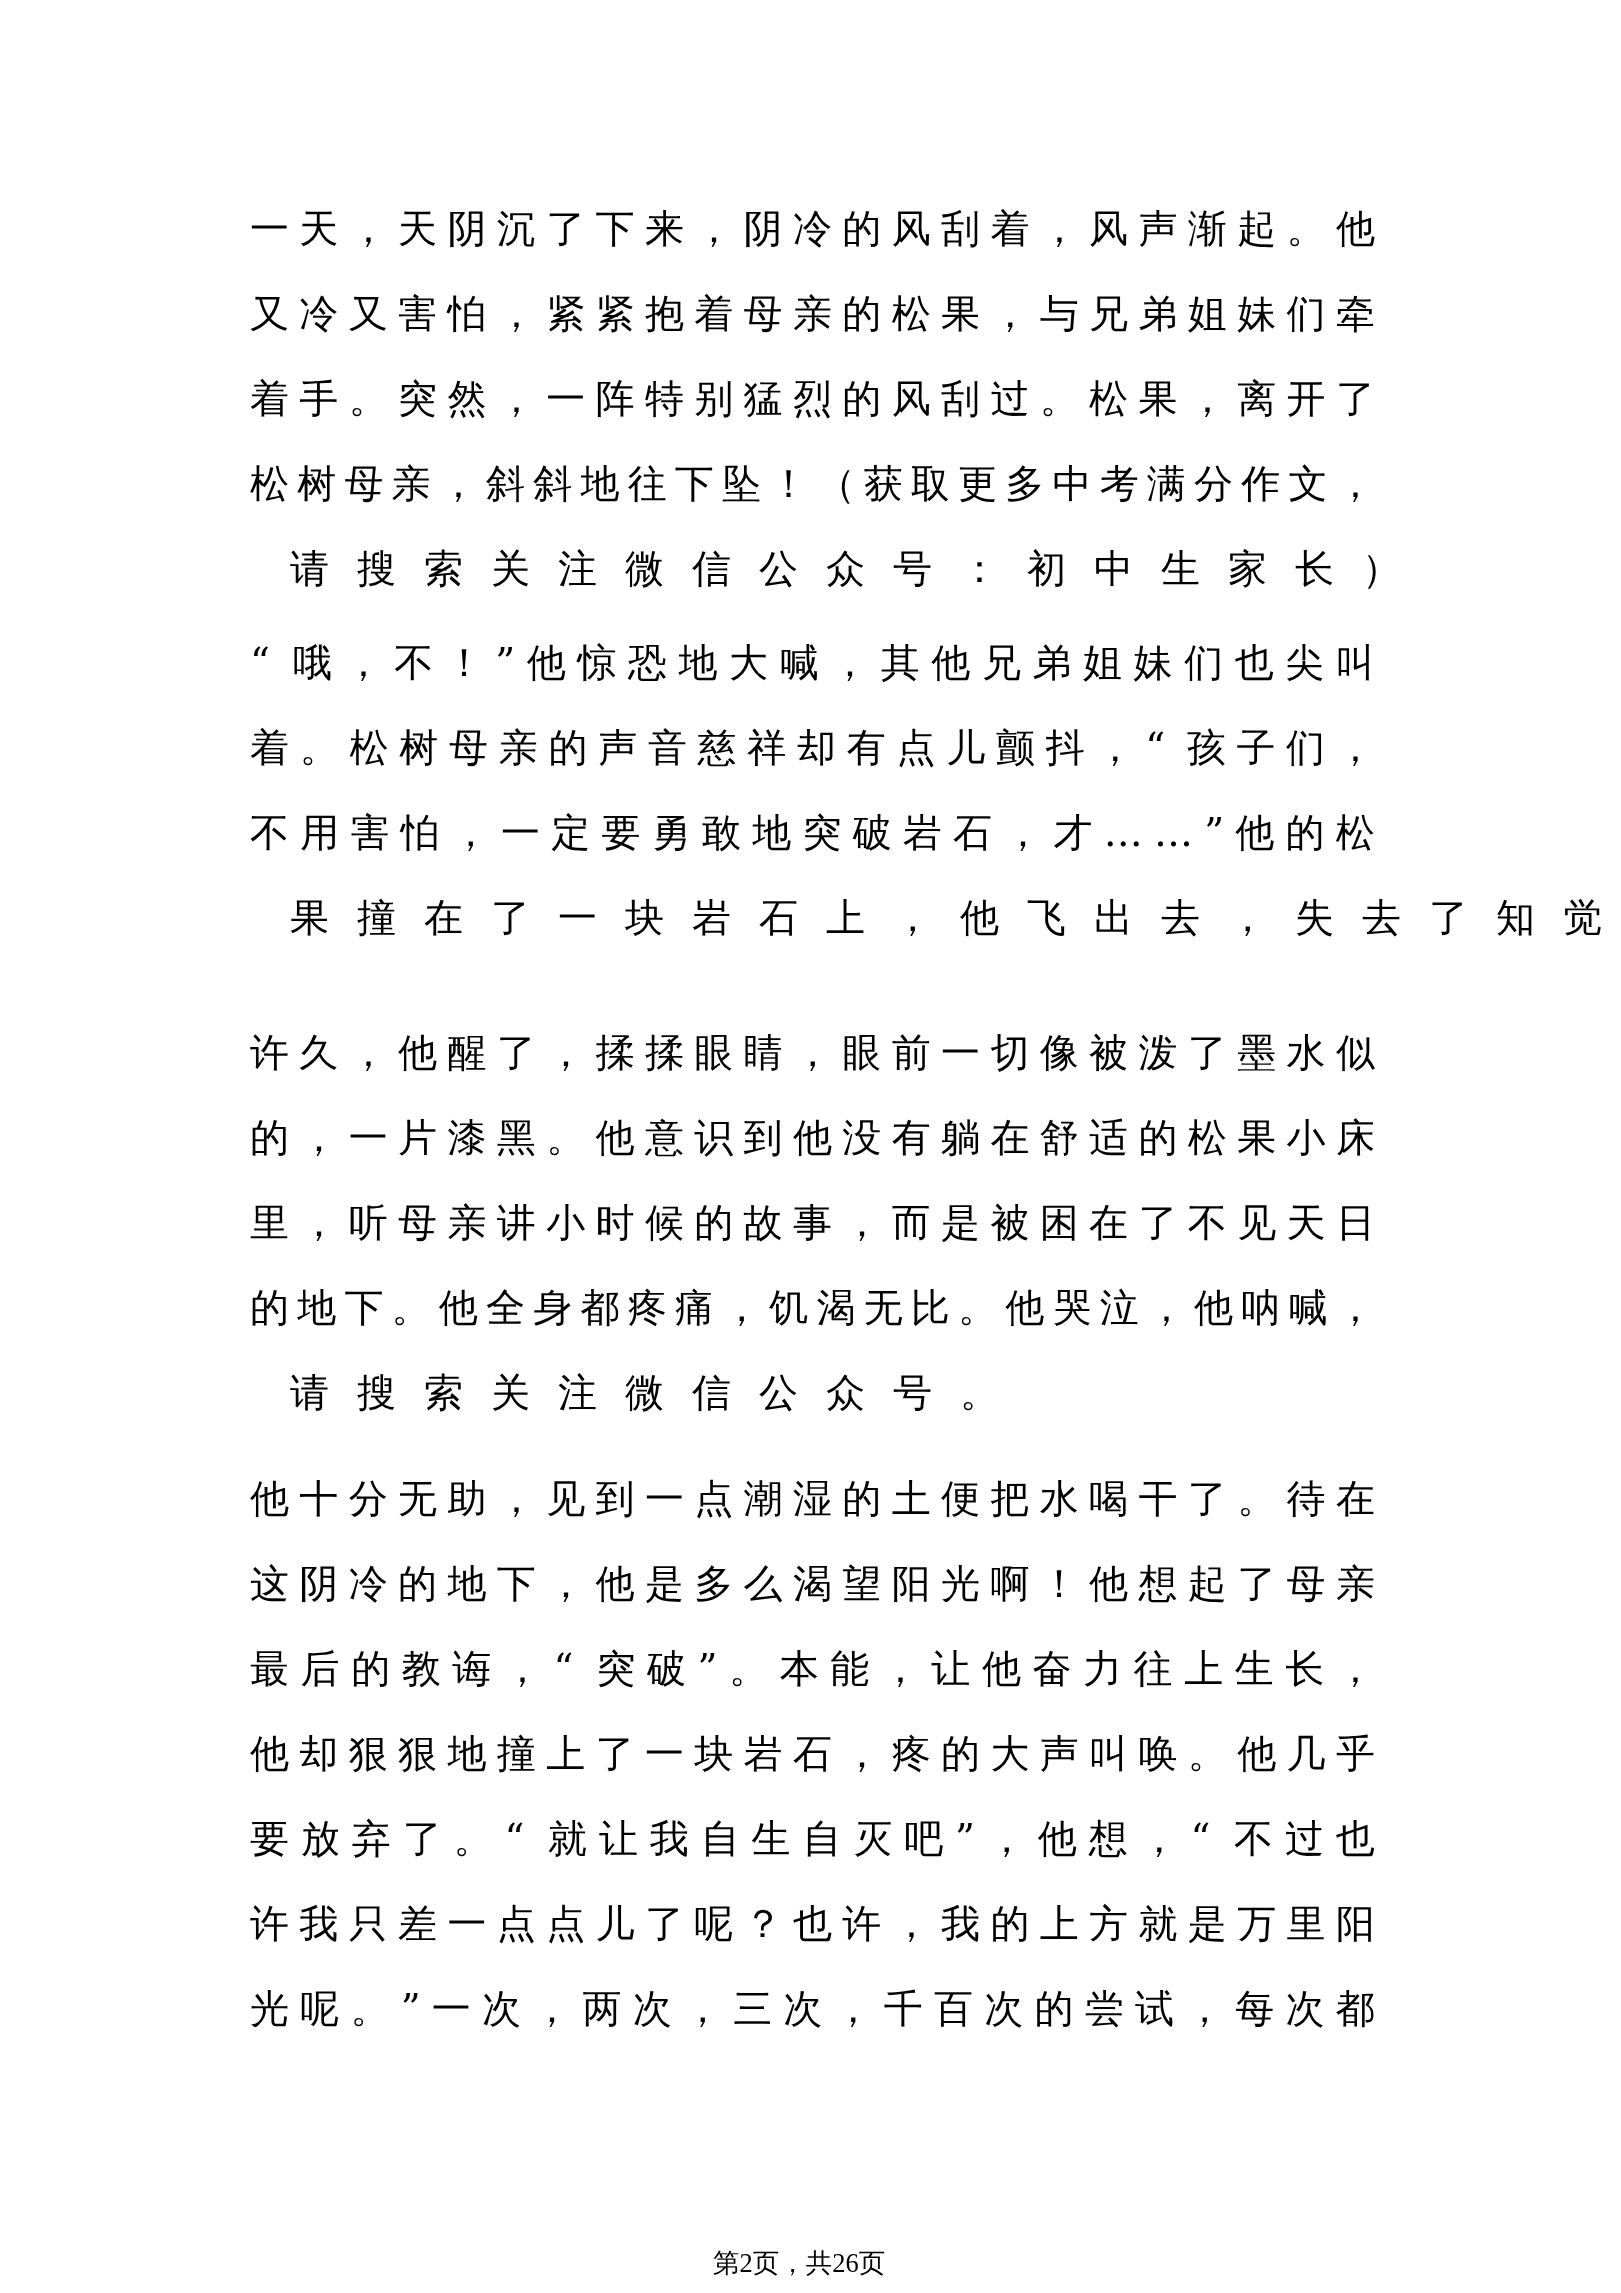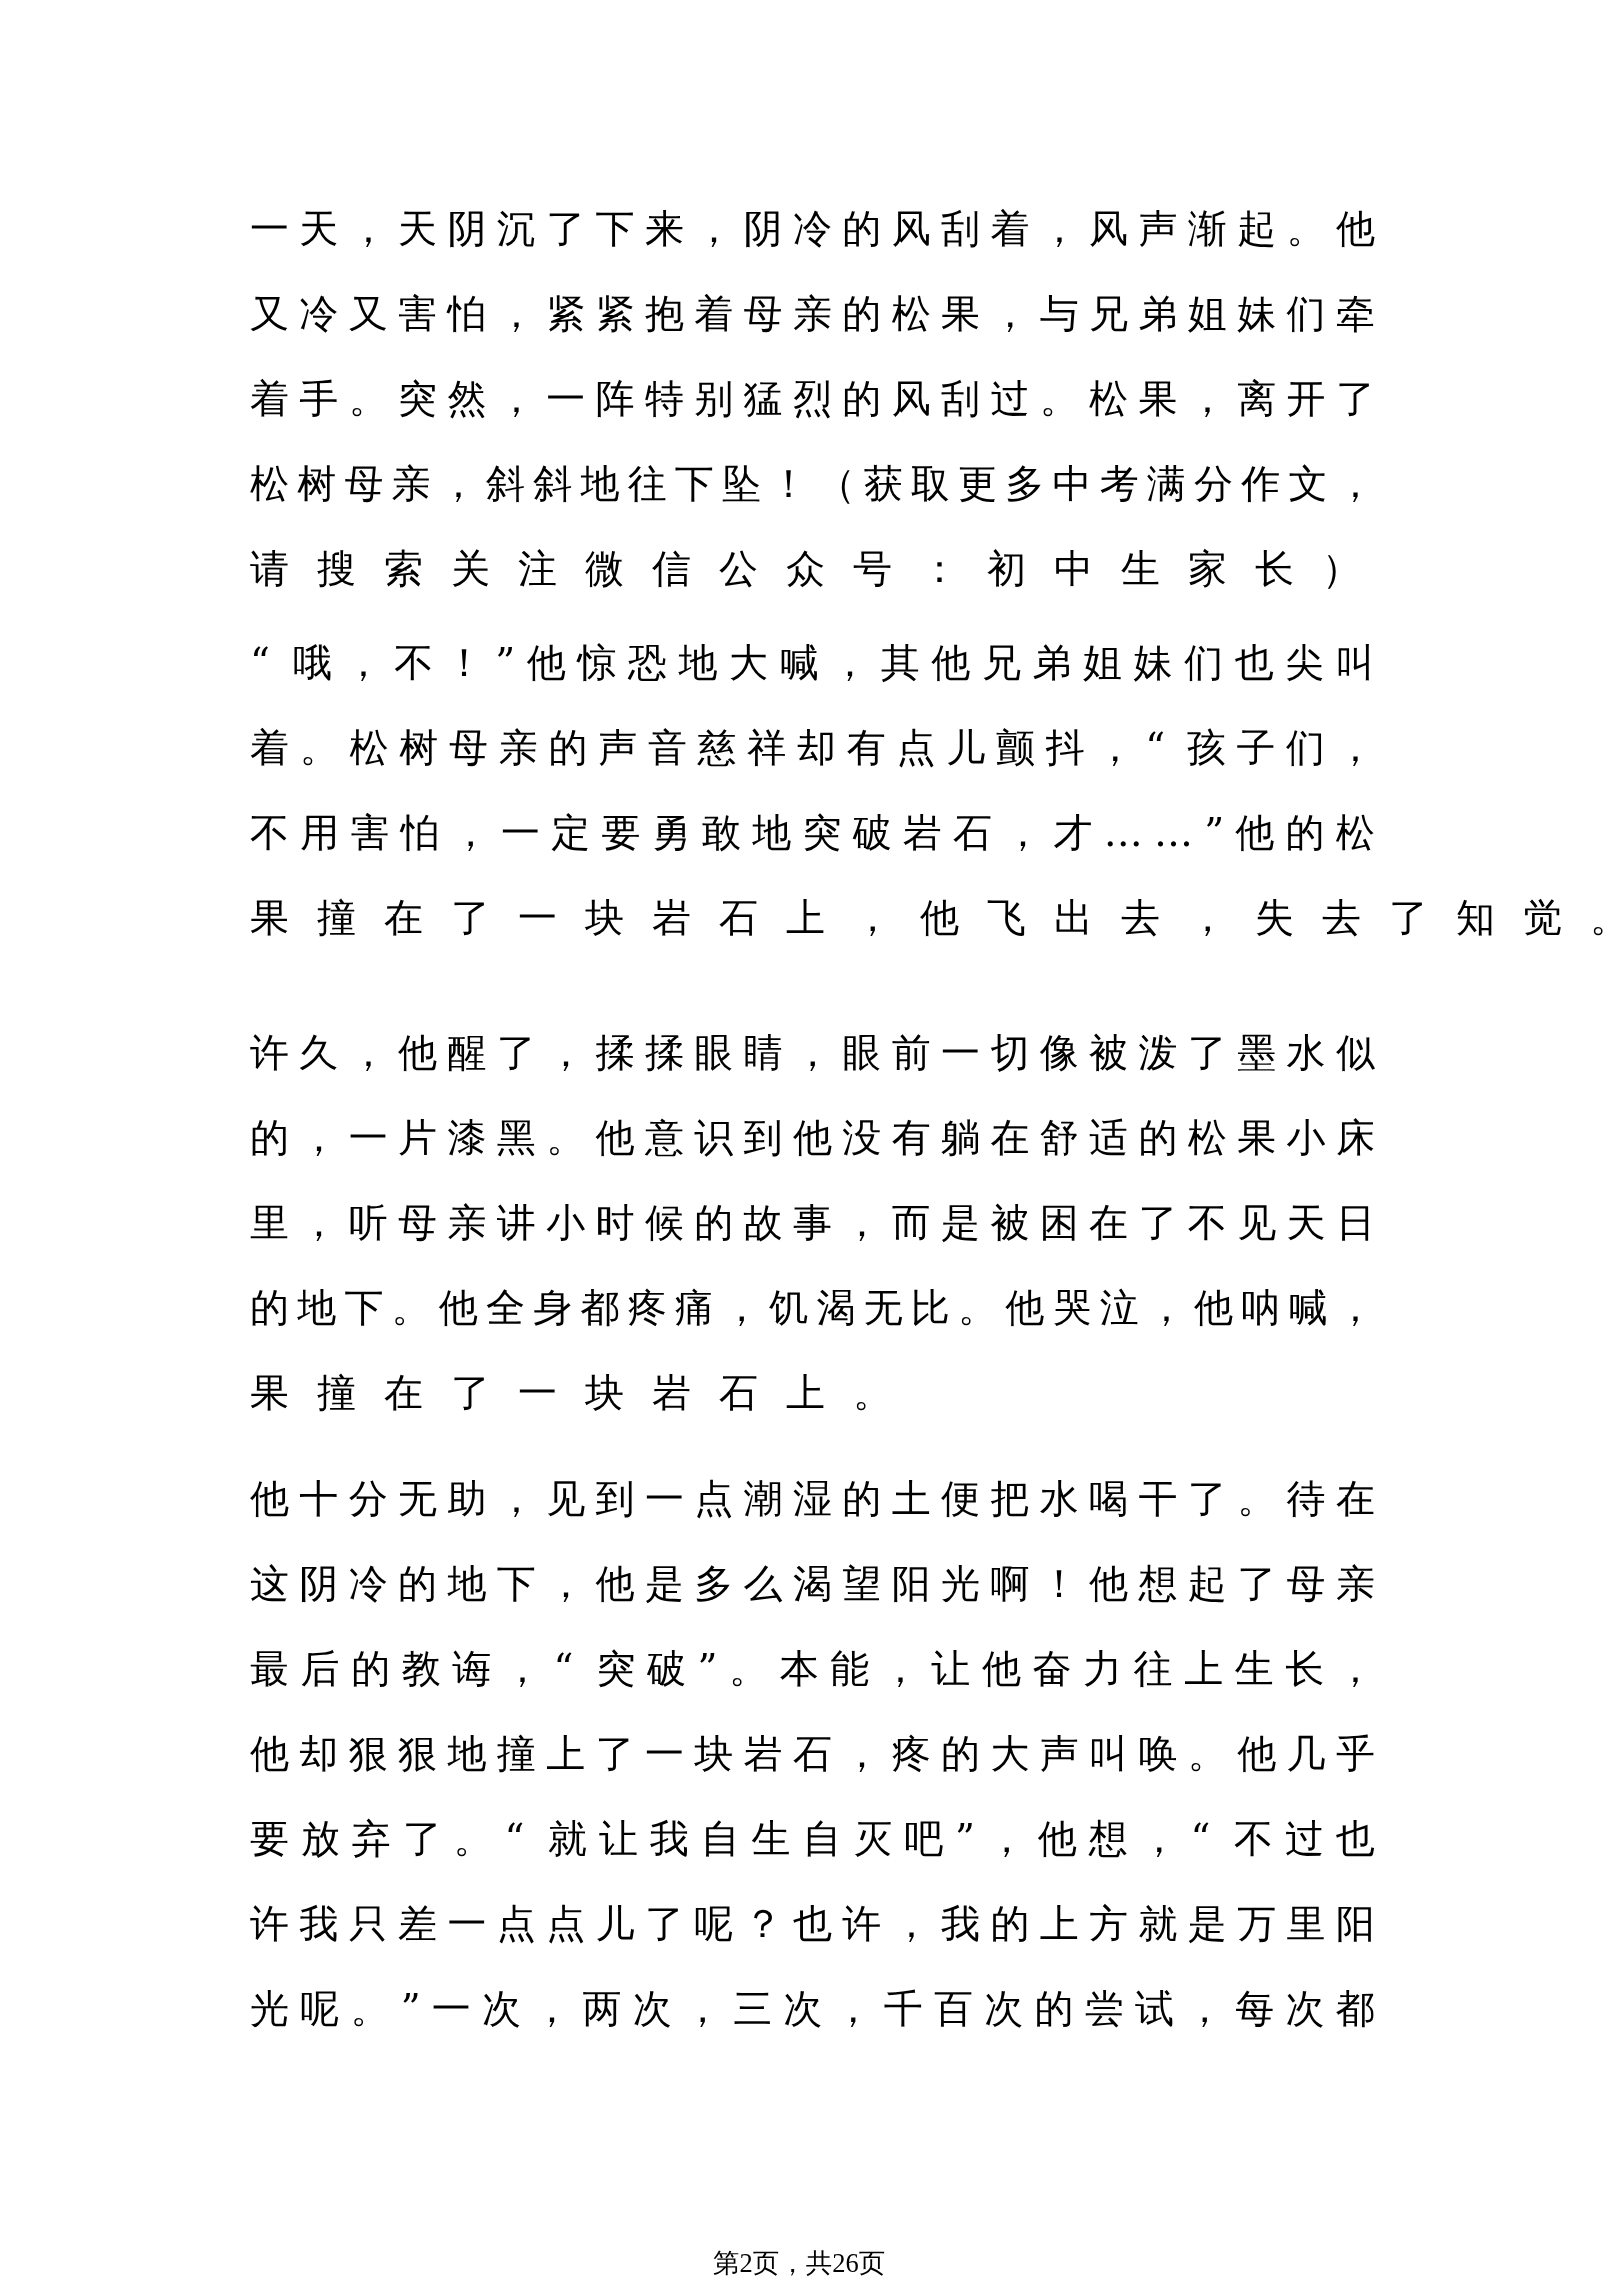--- a/index.html
+++ b/index.html
@@ -3,21 +3,21 @@
 <meta charset="utf-8">
 <style>
   html, body { margin: 0; padding: 0; background: #ffffff; }
   body { width: 1621px; height: 2294px; position: relative; overflow: hidden;
          font-family: "DejaVu Serif", "Liberation Serif", serif; color: #000; }
   .page { position: absolute; left: 0; top: 0; width: 1621px; height: 2294px; }
   .para { position: absolute; left: 250px; width: 1125px; }
   .line { display: block; height: 85px; line-height: 85px; font-size: 39px;
           text-align: justify; text-align-last: justify; white-space: nowrap;
           overflow: visible; }
-  .line.last { text-align-last: left; letter-spacing: 28px; }
+  .line.last { text-align-last: left; letter-spacing: 28px; margin-left: 40px; }
   .footer { position: absolute; left: 0; width: 1598px; top: 2245px; text-align: center;
             font-size: 26.5px; font-family: "Liberation Serif", "DejaVu Serif", serif; }
 </style>
 </head>
 <body>
 
 <div class="page">
 
   <div class="para" style="top:186px;">
     <span class="line" style="display: flex; justify-content: space-between;">
@@ -300,21 +300,21 @@
         <span>。</span>
         <span>他</span>
         <span>哭</span>
         <span>泣</span>
         <span>，</span>
         <span>他</span>
         <span>呐</span>
         <span>喊</span>
         <span>，</span>
       </span>
-    <span class="line last">果撞在了一块岩石上。</span>
+    <span class="line last">请搜索关注微信公众号。</span>
   </div>
 
   <div class="para" style="top:1456px;">
     <span class="line" style="display: flex; justify-content: space-between;">
         <span>他</span>
         <span>十</span>
         <span>分</span>
         <span>无</span>
         <span>助</span>
         <span>，</span>

